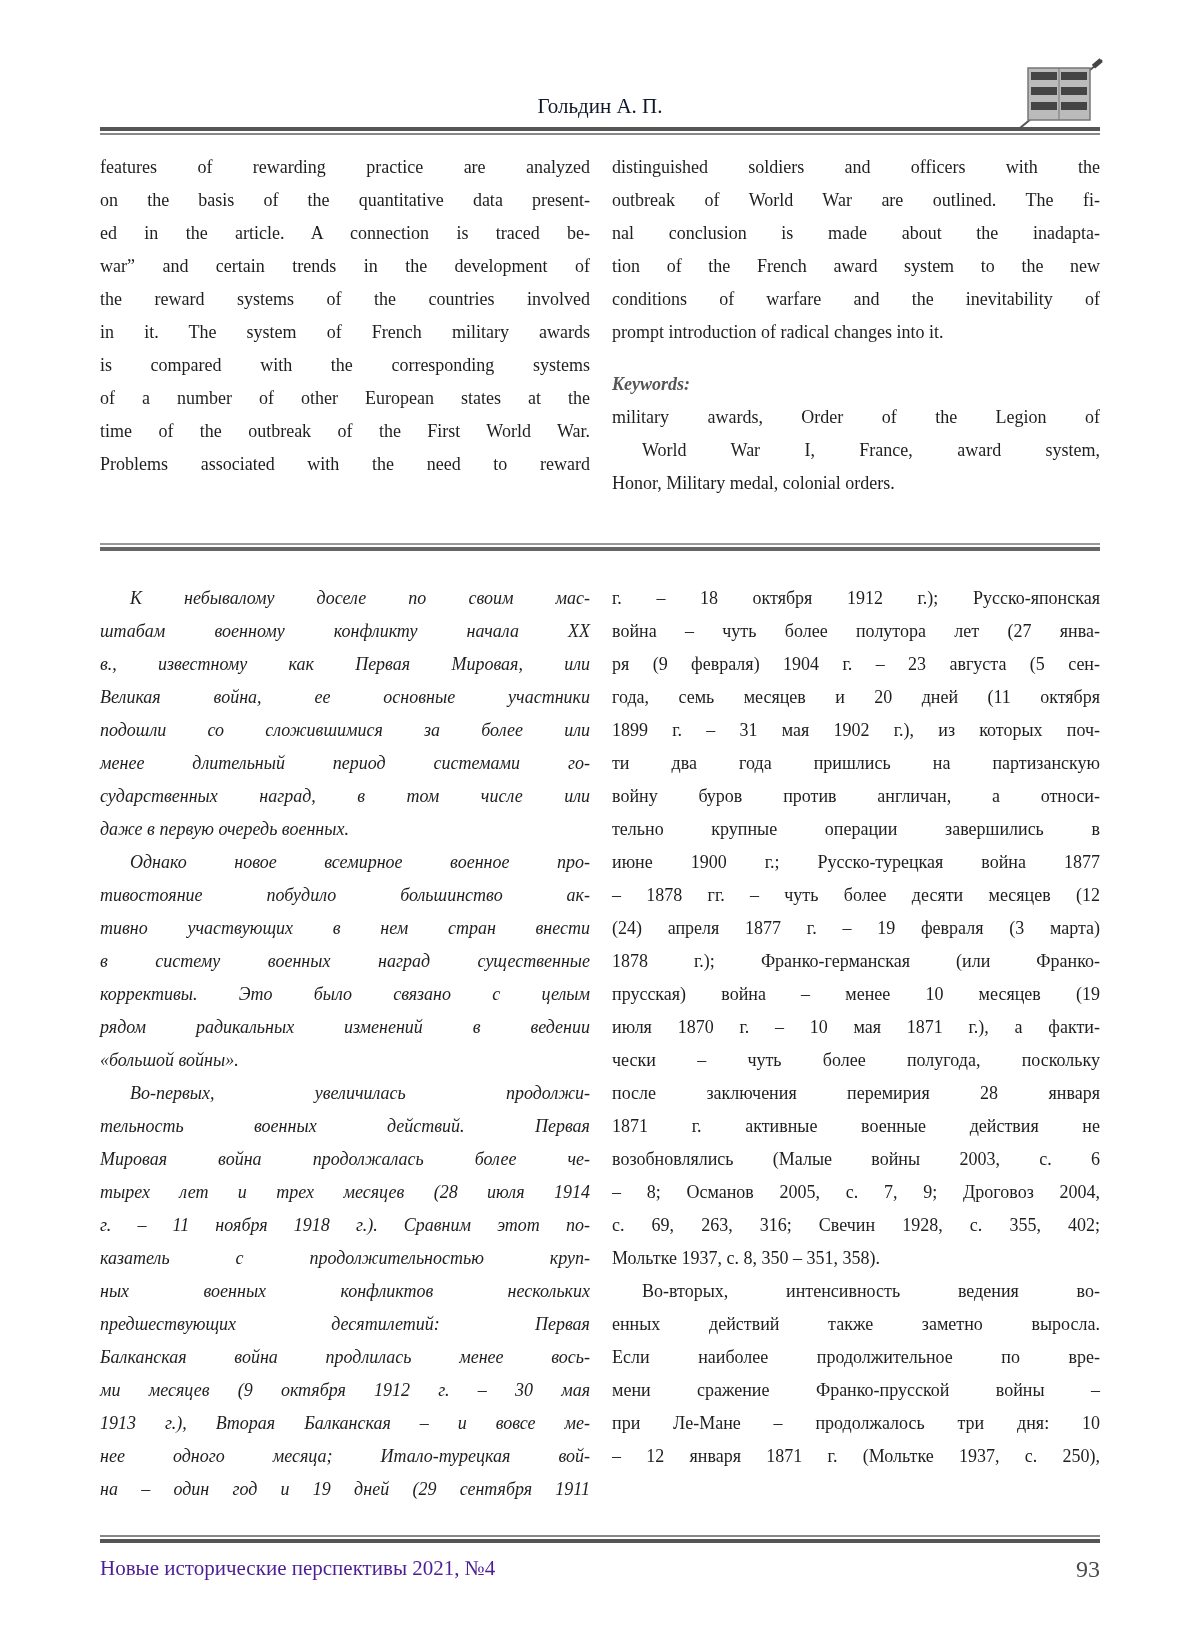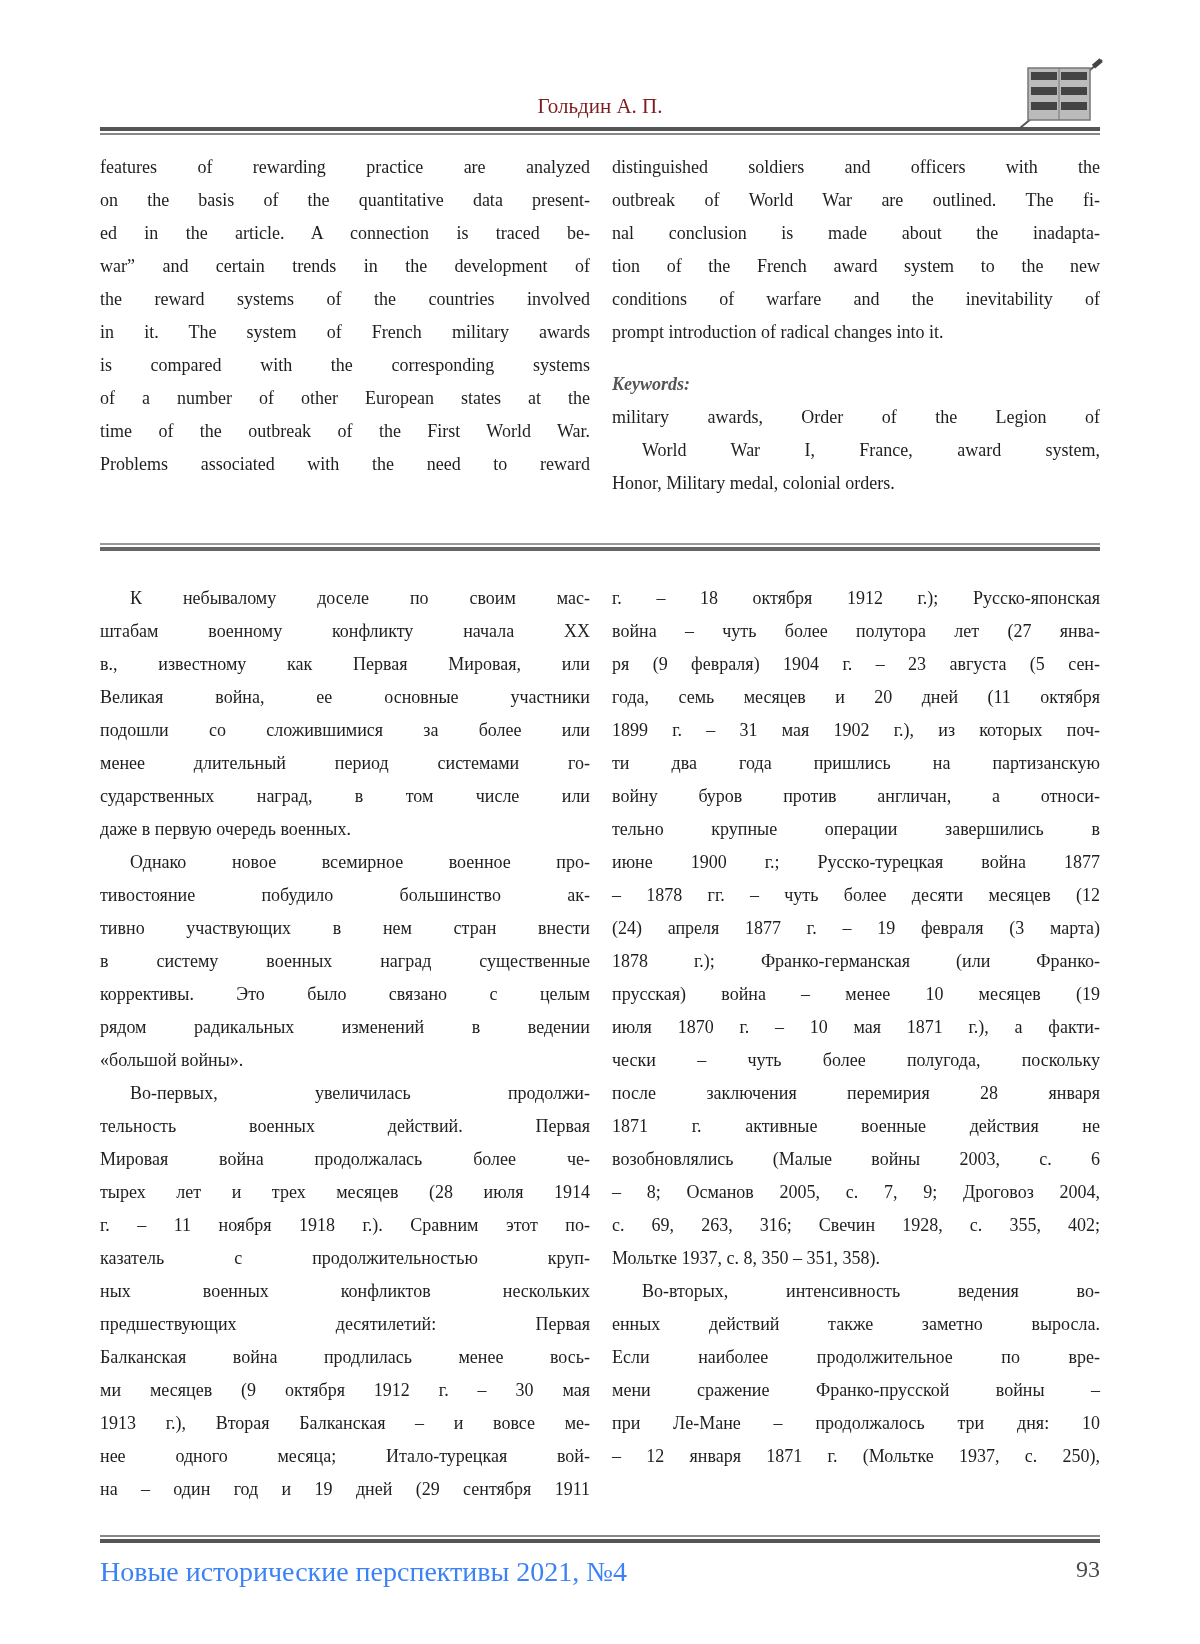--- a/index.html
+++ b/index.html
@@ -1,19 +1,19 @@
 <!DOCTYPE html>
 <html><head>
 <meta charset="utf-8">
 <style>
   html, body { margin: 0; padding: 0; background: #ffffff; }
   body { width: 1200px; height: 1644px; position: relative; overflow: hidden;
          font-family: "Liberation Serif", "DejaVu Serif", serif; color: #1e1e1e; }
   .abs { position: absolute; }
-  .author { left: 0; width: 1200px; top: 94px; text-align: center; font-size: 21px; color: #7f1d1d; }
+  .author { left: 0; width: 1200px; top: 94px; text-align: center; font-size: 21px; color: #0f172a; }
   .rule-top { left: 100px; width: 1000px; top: 127px; }
   .rule-top .thick { height: 4px; background: #555; }
   .rule-top .gap { height: 2px; }
   .rule-top .thin { height: 2px; background: #888; }
   .rule-mid { left: 100px; width: 1000px; top: 543px; }
   .rule-mid .thin { height: 2px; background: #999; }
   .rule-mid .gap { height: 2px; }
   .rule-mid .thick { height: 4px; background: #666; }
   .rule-foot { left: 100px; width: 1000px; top: 1535px; }
   .rule-foot .thin { height: 2px; background: #888; }
@@ -21,23 +21,23 @@
   .rule-foot .thick { height: 4px; background: #555; }
   .book { left: 1018px; top: 58px; width: 86px; height: 72px; }
   .col { position: absolute; font-size: 18px; line-height: 33px; text-align: justify; }
   .col .line { display: block; text-align: justify; text-align-last: justify; white-space: nowrap; height: 33px; }
   .col .line.last { text-align-last: left; }
   .col .line.indent { padding-left: 30px; }
   .abstract-left { left: 100px; width: 490px; top: 151px; }
   .abstract-right { left: 612px; width: 488px; top: 151px; }
   .kw-title { font-weight: bold; font-style: italic; color: #555; height: 33px; display: block; }
   .spacer { display: block; height: 19px; }
-  .body-left { left: 100px; width: 490px; top: 582px; }
+  .body-left { left: 100px; width: 490px; top: 582px; font-style: italic; }
   .body-right { left: 612px; width: 488px; top: 582px; }
-  .footer-left { left: 100px; top: 1556px; font-size: 28px; color: #3b82f6; }
+  .footer-left { left: 100px; top: 1556px; font-size: 21px; color: #4c1d95; }
   .footer-right { right: 100px; top: 1556px; font-size: 24px; color: #4a4a4a; }
 </style>
 </head>
 <body>
 
 <div class="abs author">Гольдин А. П.</div>
 
 <div class="abs book">
   <svg width="86" height="72" viewBox="0 0 86 72">
     <line x1="2" y1="70" x2="84" y2="2" stroke="#555" stroke-width="2"></line>

